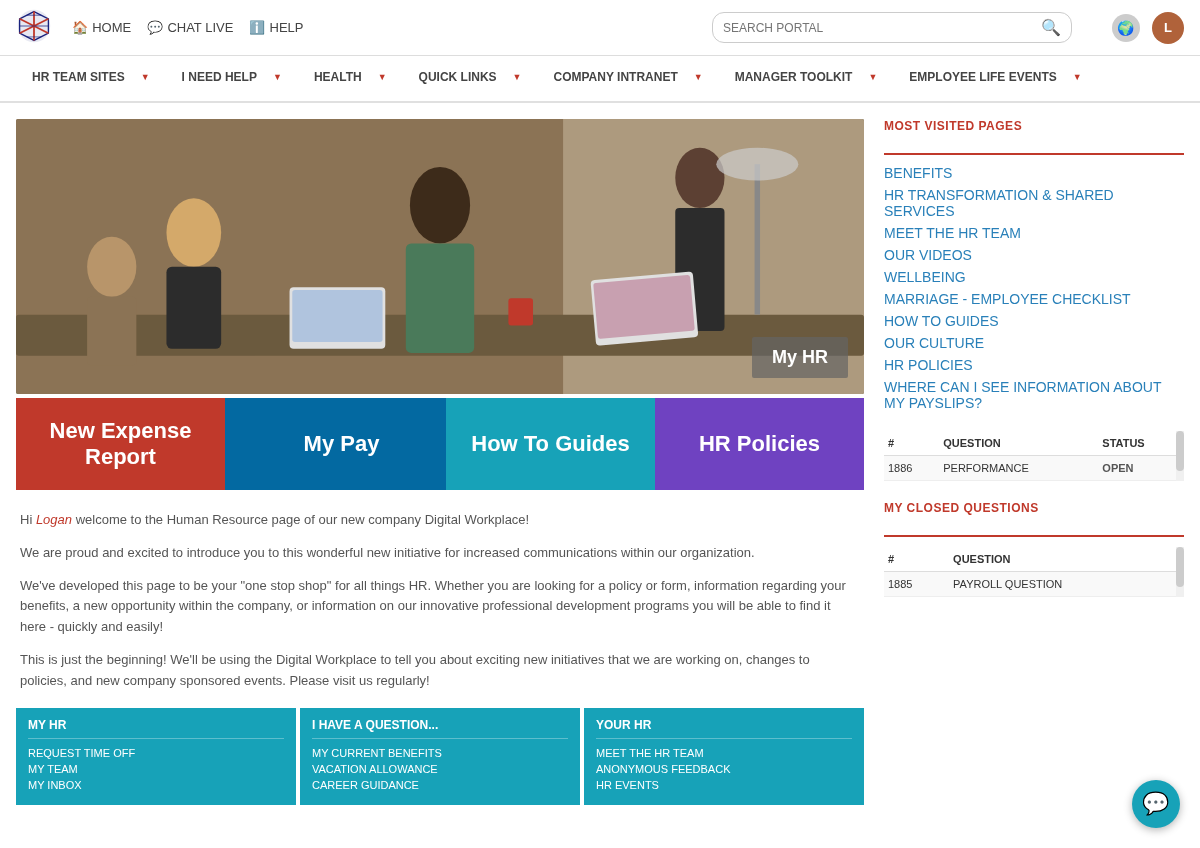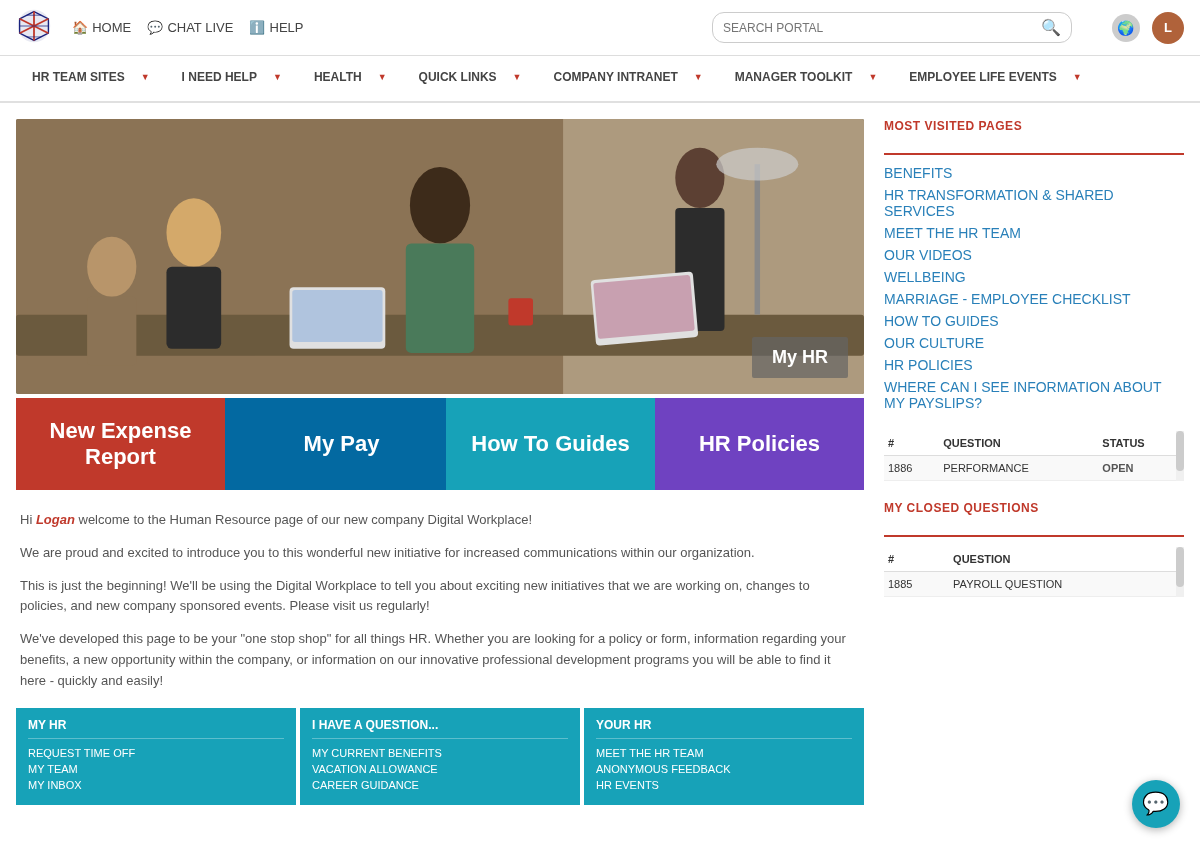--- a/index.html
+++ b/index.html
@@ -139,21 +139,21 @@
       padding: 0 4px;
     }
     .welcome-text {
       color: #555;
       font-size: 13px;
       line-height: 1.6;
       margin-bottom: 12px;
     }
     .welcome-name {
       color: #c0392b;
-      font-weight: bold;
+      font-weight: normal;
       font-style: italic;
     }
 
     
     .bottom-tiles {
       display: flex;
       gap: 4px;
       margin-top: 16px;
     }
     .bottom-tile {
@@ -411,22 +411,22 @@
         <div class="quick-tile tile-purple">
           <span>HR Policies</span>
         </div>
       </div>
 
     <div class="welcome-section">
       <p class="welcome-text">
         <span>Hi </span><span class="welcome-name">Logan</span><span> welcome to the Human Resource page of our new company Digital Workplace!</span>
       </p>
       <p class="welcome-text">We are proud and excited to introduce you to this wonderful new initiative for increased communications within our organization.</p>
+      <p class="welcome-text">We've developed this page to be your "one stop shop" for all things HR. Whether you are looking for a policy or form, information regarding your benefits, a new opportunity within the company, or information on our innovative professional development programs you will be able to find it here - quickly and easily!</p>
       <p class="welcome-text">This is just the beginning! We'll be using the Digital Workplace to tell you about exciting new initiatives that we are working on, changes to policies, and new company sponsored events. Please visit us regularly!</p>
-      <p class="welcome-text">We've developed this page to be your "one stop shop" for all things HR. Whether you are looking for a policy or form, information regarding your benefits, a new opportunity within the company, or information on our innovative professional development programs you will be able to find it here - quickly and easily!</p>
     </div>
 
     <div class="bottom-tiles" id="bottom-tiles">
         <div class="bottom-tile">
           <div class="bottom-tile-header">MY HR</div>
           <a class="bottom-tile-link">REQUEST TIME OFF</a>
           <a class="bottom-tile-link">MY TEAM</a>
           <a class="bottom-tile-link">MY INBOX</a>
         </div>
         <div class="bottom-tile">

